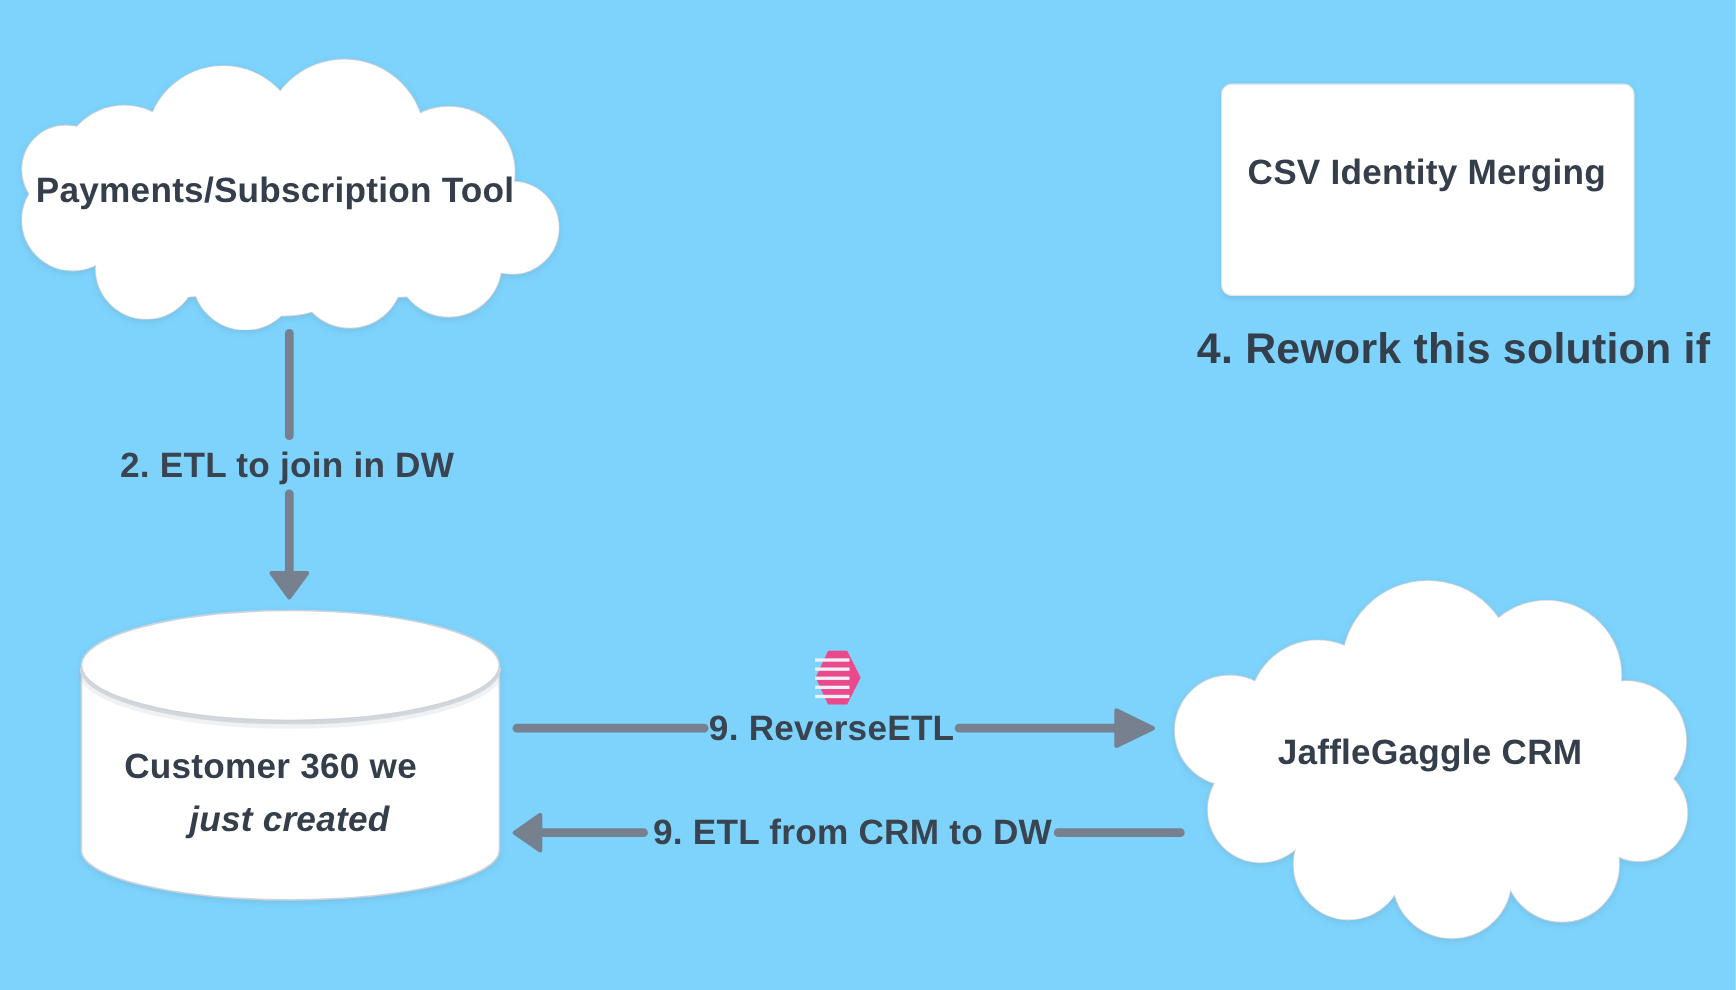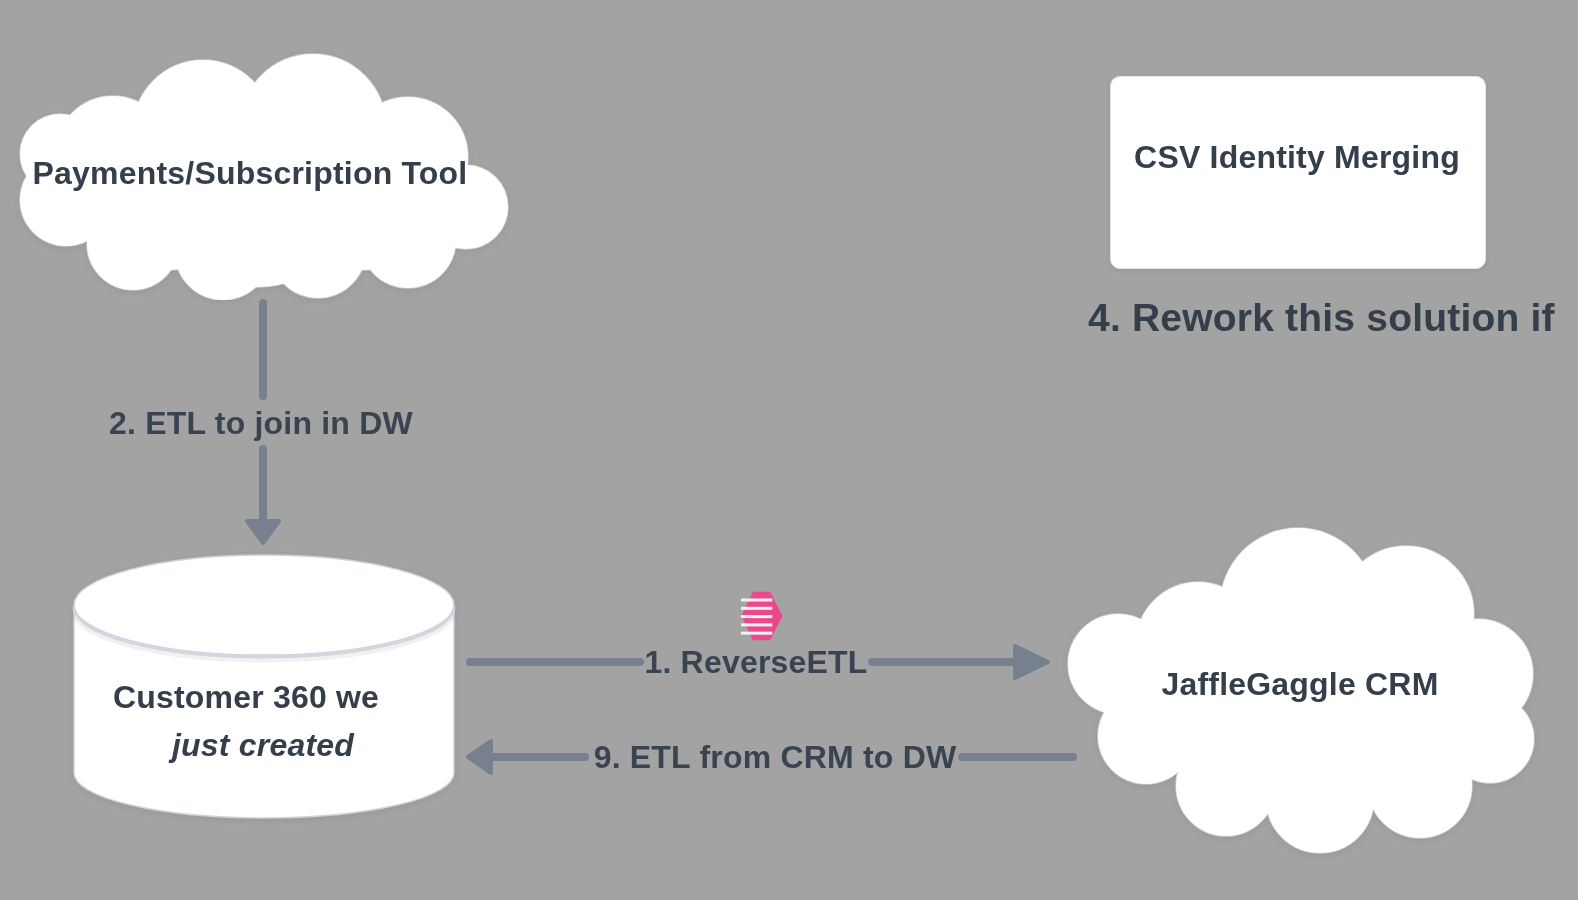--- a/index.html
+++ b/index.html
@@ -4,21 +4,21 @@
 <style>
   html, body { margin: 0; padding: 0; }
   body {
     font-family: "Liberation Sans", "DejaVu Sans", sans-serif;
     background: #edf1f5;
   }
   #canvas {
     position: relative;
     width: 1578px;
     height: 900px;
-    background: #a3a3a3;
+    background: #7dd3fc;
     overflow: hidden;
   }
   .abs { position: absolute; }
   .node-label {
     position: absolute;
     transform: translate(-50%, -50%);
     color: #343f4b;
     font-size: 32px;
     font-weight: 600;
     letter-spacing: 0.2px;
@@ -134,21 +134,21 @@
       <path d="M962,757 L1073,757"></path>
     </g>
     <g fill="#76808f" stroke="#76808f" stroke-width="4" stroke-linejoin="round">
       <path d="M247,521 L279,521 L263,543 Z"></path>
       <path d="M1015,646 L1015,678 L1048,662 Z"></path>
       <path d="M491,741 L491,773 L468,757 Z"></path>
     </g>
   </svg>
 
   <div class="edge-label" style="left:261px; top:423px;">2. ETL to join in DW</div>
-  <div class="edge-label" style="left:756px; top:662px;">1. ReverseETL</div>
+  <div class="edge-label" style="left:756px; top:662px;">9. ReverseETL</div>
   <div class="edge-label" style="left:775px; top:757px;">9. ETL from CRM to DW</div>
 
   <svg class="abs" style="left:741px; top:591px;" width="42" height="50" viewBox="0 0 41 38" preserveAspectRatio="none">
     <path d="M11.5,0.5 L28.5,0.5 L40.5,19 L28.5,37.5 L11.5,37.5 L0.5,19 Z" fill="#ea4a8c"></path>
     <g fill="#edf1f5">
       <rect x="-1" y="5.7" width="31.5" height="2.3"></rect>
       <rect x="-1" y="12.0" width="31.5" height="2.3"></rect>
       <rect x="-1" y="18.3" width="31.5" height="2.3"></rect>
       <rect x="-1" y="24.6" width="31.5" height="2.3"></rect>
       <rect x="-1" y="30.9" width="31.5" height="2.3"></rect>

